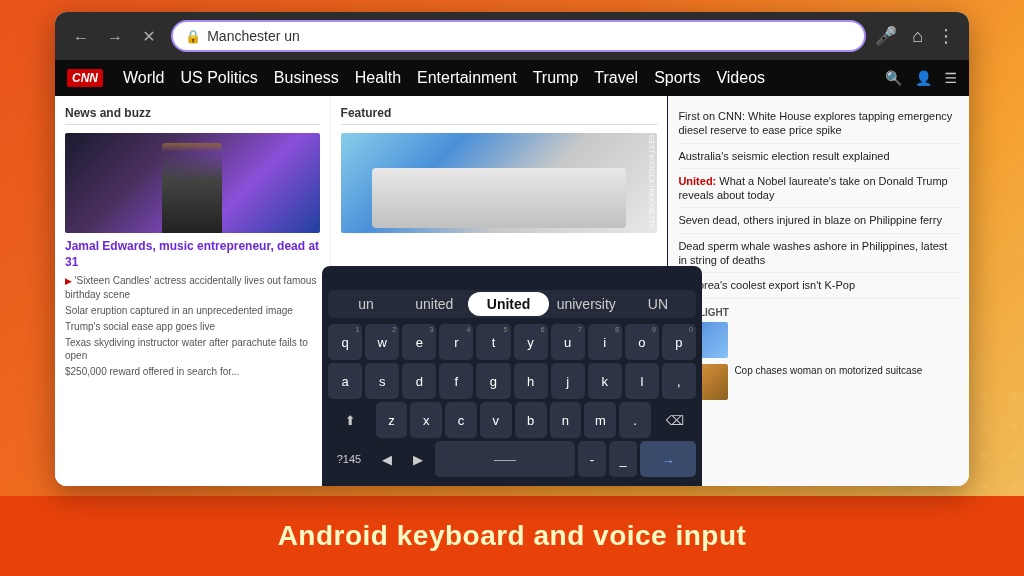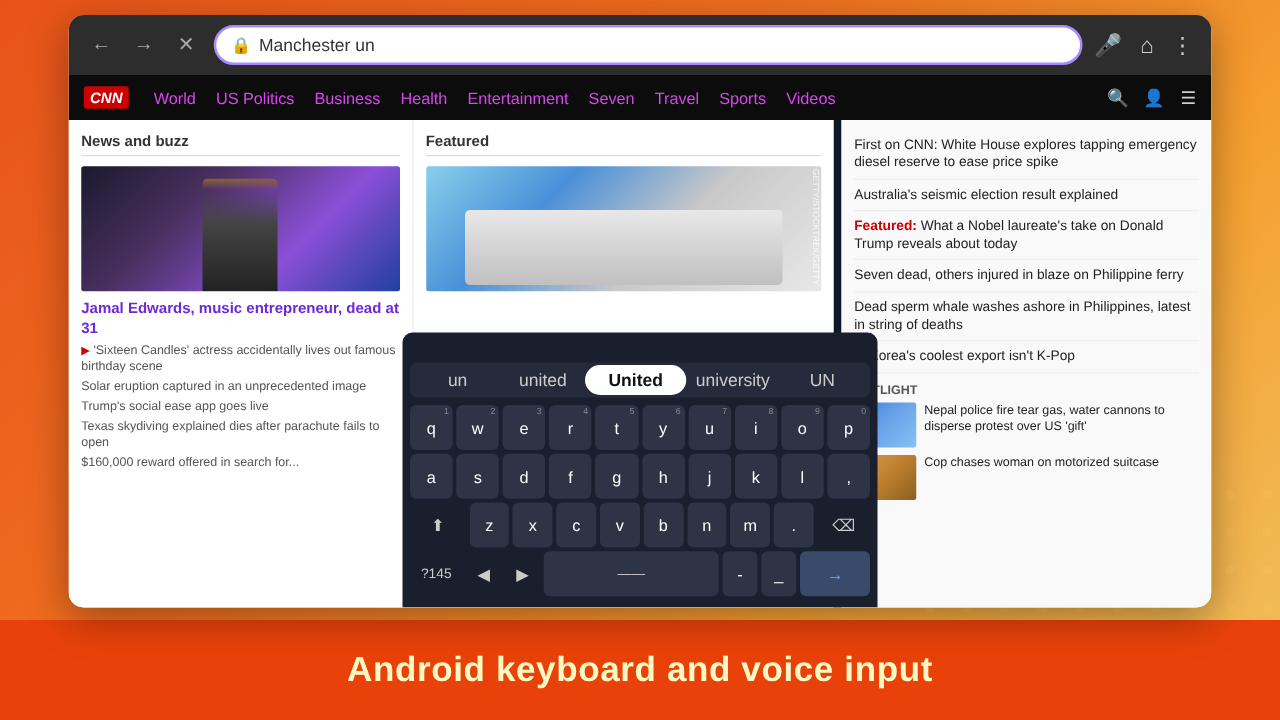--- a/index.html
+++ b/index.html
@@ -108,22 +108,22 @@
       background: #cc0000;
       color: white;
       font-weight: 900;
       font-size: 12px;
       padding: 2px 5px;
       border-radius: 2px;
       margin-right: 12px;
       font-style: italic;
     }
     .cnn-nav-link {
-      color: #d946ef;
-      font-size: 13px;
+      color: #ffffff;
+      font-size: 16px;
       padding: 0 8px;
       cursor: pointer;
       white-space: nowrap;
     }
     .cnn-nav-right {
       margin-left: auto;
       display: flex;
       align-items: center;
       gap: 12px;
     }
@@ -227,21 +227,21 @@
       top: 2px;
       font-size: 7px;
       color: rgba(255,255,255,0.8);
       writing-mode: vertical-rl;
     }
 
     
     .right-sidebar {
       width: 33%;
       background: #f9f9f9;
-      border-left: 6px solid #0f172a;
+      border-left: 1px solid #0f172a;
       padding: 8px 10px;
       overflow: hidden;
     }
     .sidebar-item {
       font-size: 11px;
       color: #222;
       padding: 5px 0;
       border-bottom: 1px solid #eee;
       line-height: 1.3;
       cursor: pointer;
@@ -484,21 +484,21 @@
     </div>
   </div>
 
   <div class="cnn-nav">
     <span class="cnn-logo">CNN</span>
     <span class="cnn-nav-link">World</span>
     <span class="cnn-nav-link">US Politics</span>
     <span class="cnn-nav-link">Business</span>
     <span class="cnn-nav-link">Health</span>
     <span class="cnn-nav-link">Entertainment</span>
-    <span class="cnn-nav-link">Seven</span>
+    <span class="cnn-nav-link">Trump</span>
     <span class="cnn-nav-link">Travel</span>
     <span class="cnn-nav-link">Sports</span>
     <span class="cnn-nav-link">Videos</span>
     <div class="cnn-nav-right">
       <span class="cnn-nav-icon">🔍</span>
       <span class="cnn-nav-icon">👤</span>
       <span class="cnn-nav-icon">☰</span>
     </div>
   </div>
 
@@ -512,48 +512,47 @@
           <div class="news-image">
             <div class="news-image-person"></div>
           </div>
           <div class="news-headline">Jamal Edwards, music entrepreneur, dead at 31</div>
           <div class="news-subheadline">
             <span class="video-icon">▶</span>
             'Sixteen Candles' actress accidentally lives out famous birthday scene
           </div>
           <div class="news-subheadline">Solar eruption captured in an unprecedented image</div>
           <div class="news-subheadline">Trump's social ease app goes live</div>
-          <div class="news-subheadline">Texas skydiving explained dies after parachute fails to open</div>
-          <div class="news-subheadline">$160,000 reward offered in search for...</div>
+          <div class="news-subheadline">Texas skydiving instructor water after parachute fails to open</div>
+          <div class="news-subheadline">$250,000 reward offered in search for...</div>
         </div>
 
         <div class="featured-section">
           <div class="section-title">Featured</div>
           <div class="featured-image">
             <div class="featured-image-ship"></div>
             <span class="featured-image-credit">GETTY/STOCKTREK/GETTY</span>
           </div>
         </div>
 
       </div>
     </div>
 
     <div class="right-sidebar">
       <div class="sidebar-item">First on CNN: White House explores tapping emergency diesel reserve to ease price spike</div>
       <div class="sidebar-item">Australia's seismic election result explained</div>
-      <div class="sidebar-item"><b>Featured:</b> What a Nobel laureate's take on Donald Trump reveals about today</div>
+      <div class="sidebar-item"><b>United:</b> What a Nobel laureate's take on Donald Trump reveals about today</div>
       <div class="sidebar-item">Seven dead, others injured in blaze on Philippine ferry</div>
       <div class="sidebar-item">Dead sperm whale washes ashore in Philippines, latest in string of deaths</div>
       <div class="sidebar-item">th Korea's coolest export isn't K-Pop</div>
 
       <div class="spotlight-section">
         <div class="spotlight-label">potlight</div>
         <div class="spotlight-item">
           <div class="spotlight-thumb spotlight-thumb-1"></div>
-          <div class="spotlight-text">Nepal police fire tear gas, water cannons to disperse protest over US 'gift'</div>
         </div>
         <div class="spotlight-item">
           <div class="spotlight-thumb spotlight-thumb-2"></div>
           <div class="spotlight-text">Cop chases woman on motorized suitcase</div>
         </div>
       </div>
     </div>
 
   </div>
 

